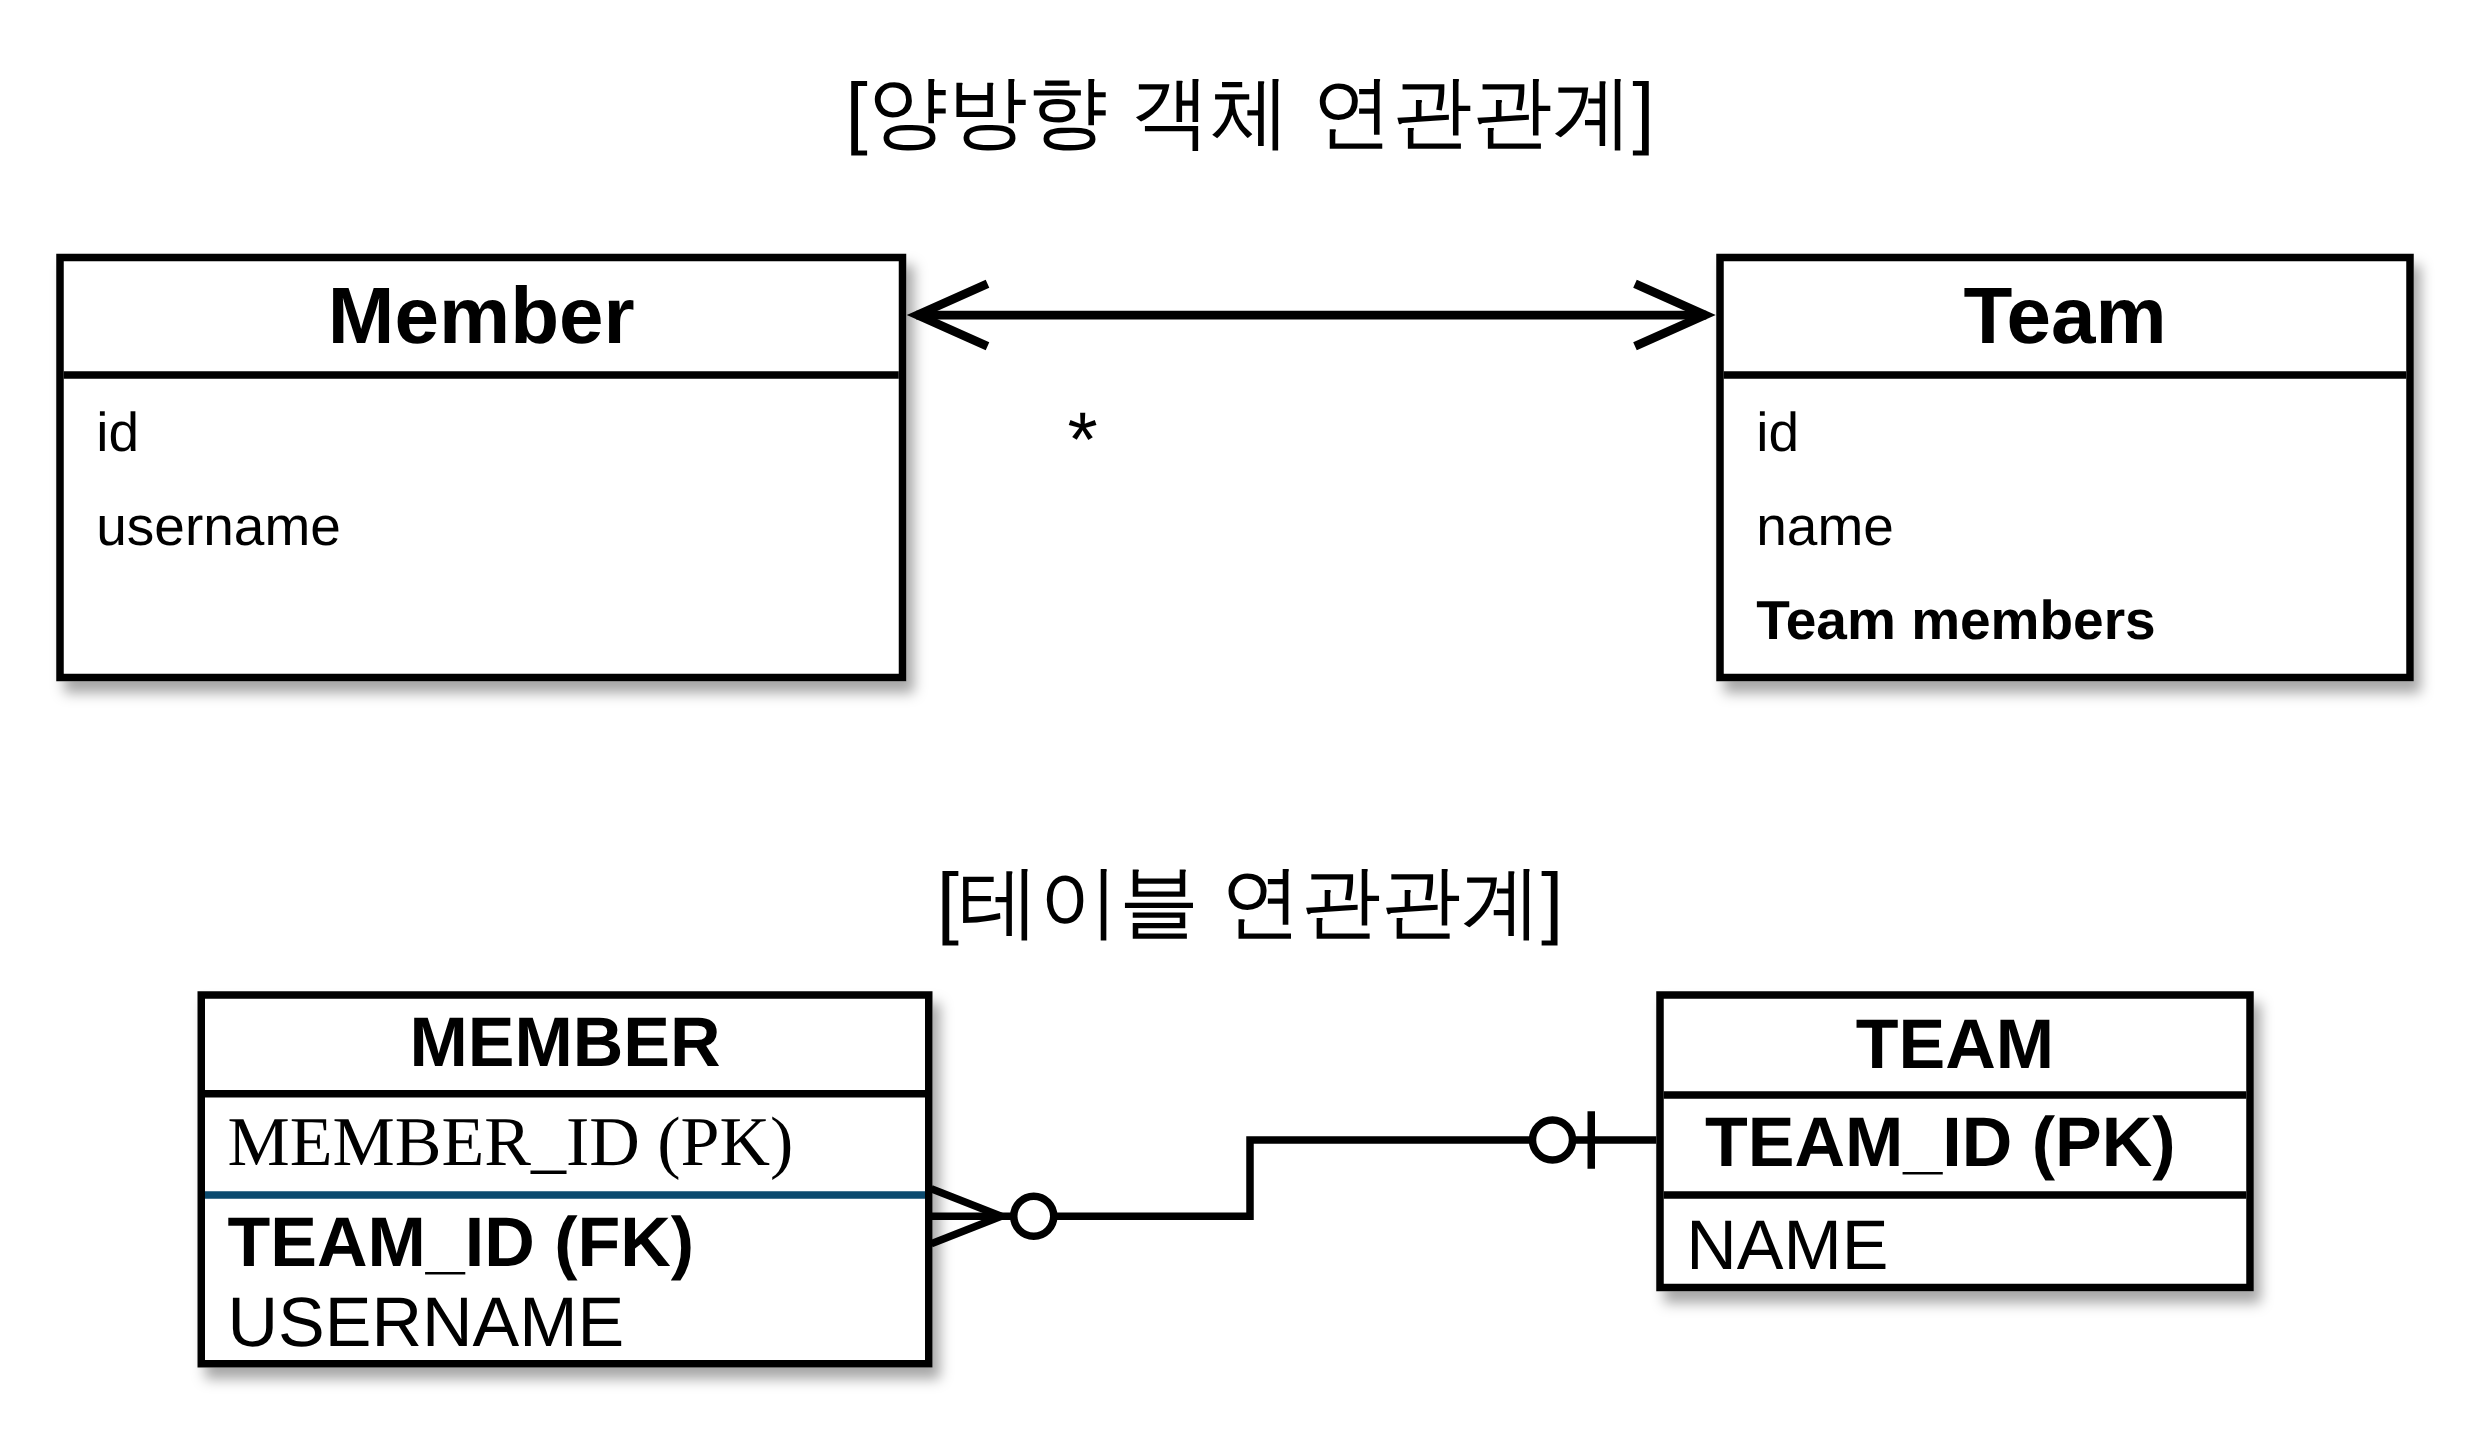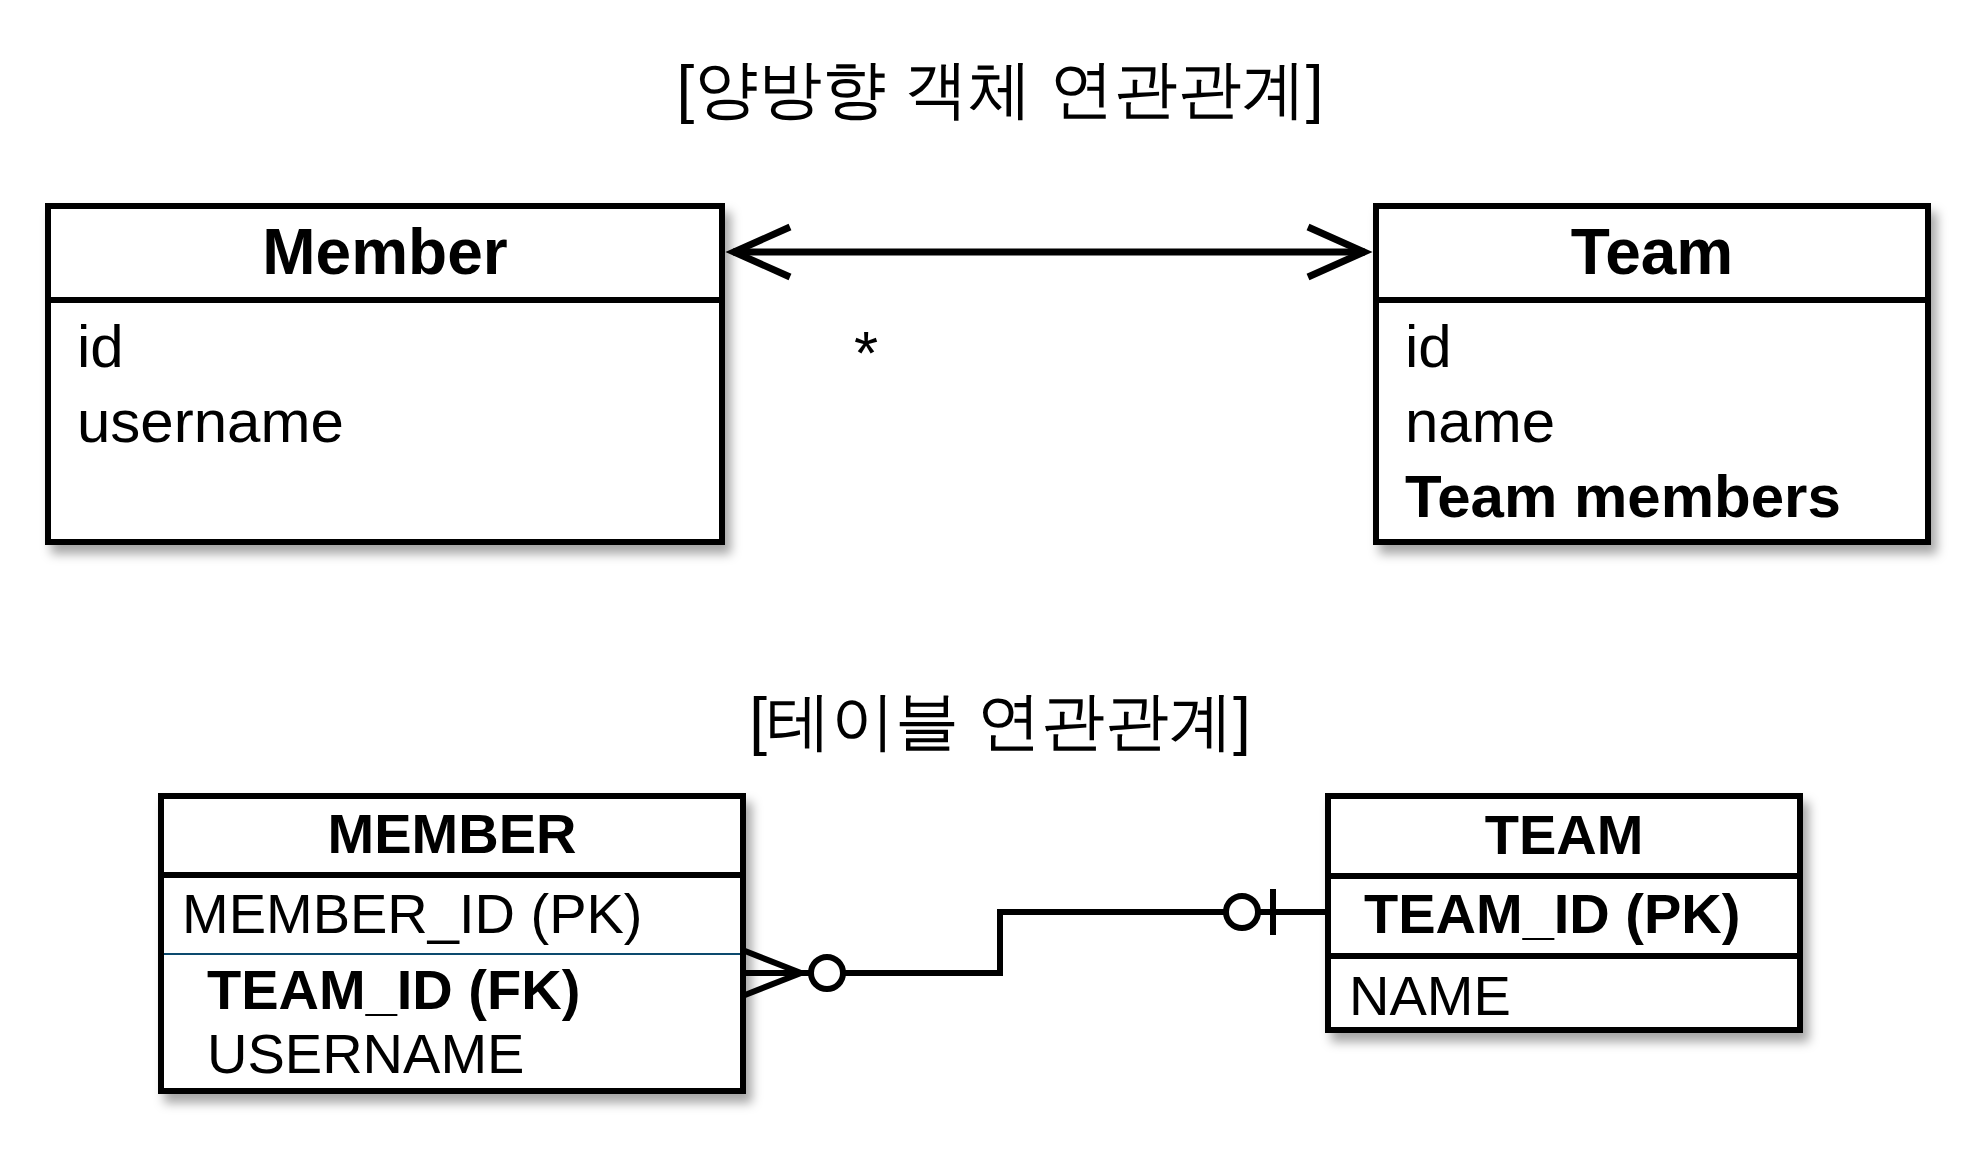--- a/index.html
+++ b/index.html
@@ -11,40 +11,40 @@
   .t1{top:46px;}
   .t2{top:678px;}
 
   
   .uml-box{position:absolute;background:#fff;border:6px solid #000;
            box-shadow:6px 9px 10px rgba(0,0,0,0.35);box-sizing:border-box;}
   .uml-member{left:45px;top:203px;width:680px;height:342px;}
   .uml-team{left:1373px;top:203px;width:558px;height:342px;}
   .uml-header{height:88px;border-bottom:6px solid #000;text-align:center;
               line-height:86px;font-weight:700;font-size:64px;}
-  .uml-fields{padding:6px 0 0 26px;font-size:60px;line-height:75px;}
+  .uml-fields{padding:6px 0 0 26px;font-size:44px;line-height:75px;}
   .bold{font-weight:700;}
 
   
   .mult{position:absolute;font-size:62px;line-height:62px;}
   .mult-star{left:826px;top:322px;width:80px;text-align:center;}
   .mult-zeroone{left:1140px;top:338px;width:190px;text-align:center;}
 
   
   .er-table{position:absolute;background:#fff;border:6px solid #000;
             box-shadow:6px 9px 10px rgba(0,0,0,0.35);box-sizing:border-box;}
   .er-member{left:158px;top:793px;width:588px;height:301px;}
   .er-team{left:1325px;top:793px;width:478px;height:240px;}
   .er-header{text-align:center;font-weight:700;font-size:56px;
              border-bottom:6px solid #000;}
   .er-member .er-header{height:73px;line-height:70px;}
   .er-team .er-header{height:74px;line-height:72px;}
   .er-row{padding-left:18px;font-size:56px;white-space:nowrap;}
-  .er-member .pk-row{height:75px;line-height:72px;border-bottom:2px solid #0c4a6e;}
-  .er-member .rest-rows{padding-top:3px;line-height:64px;margin-left:25px;}
+  .er-member .pk-row{height:75px;line-height:72px;border-bottom:6px solid #0c4a6e;font-family:Liberation Serif, serif;}
+  .er-member .rest-rows{padding-top:3px;line-height:64px;}
   .er-team .pk-row{height:74px;line-height:70px;border-bottom:6px solid #000;padding-left:33px;}
   .er-team .name-row{line-height:74px;}
 
   svg.overlay{position:absolute;left:0;top:0;pointer-events:none;}
   .stroke{stroke:#000;fill:none;}
 </style>
 </head>
 <body>
 
 <div class="stage">

